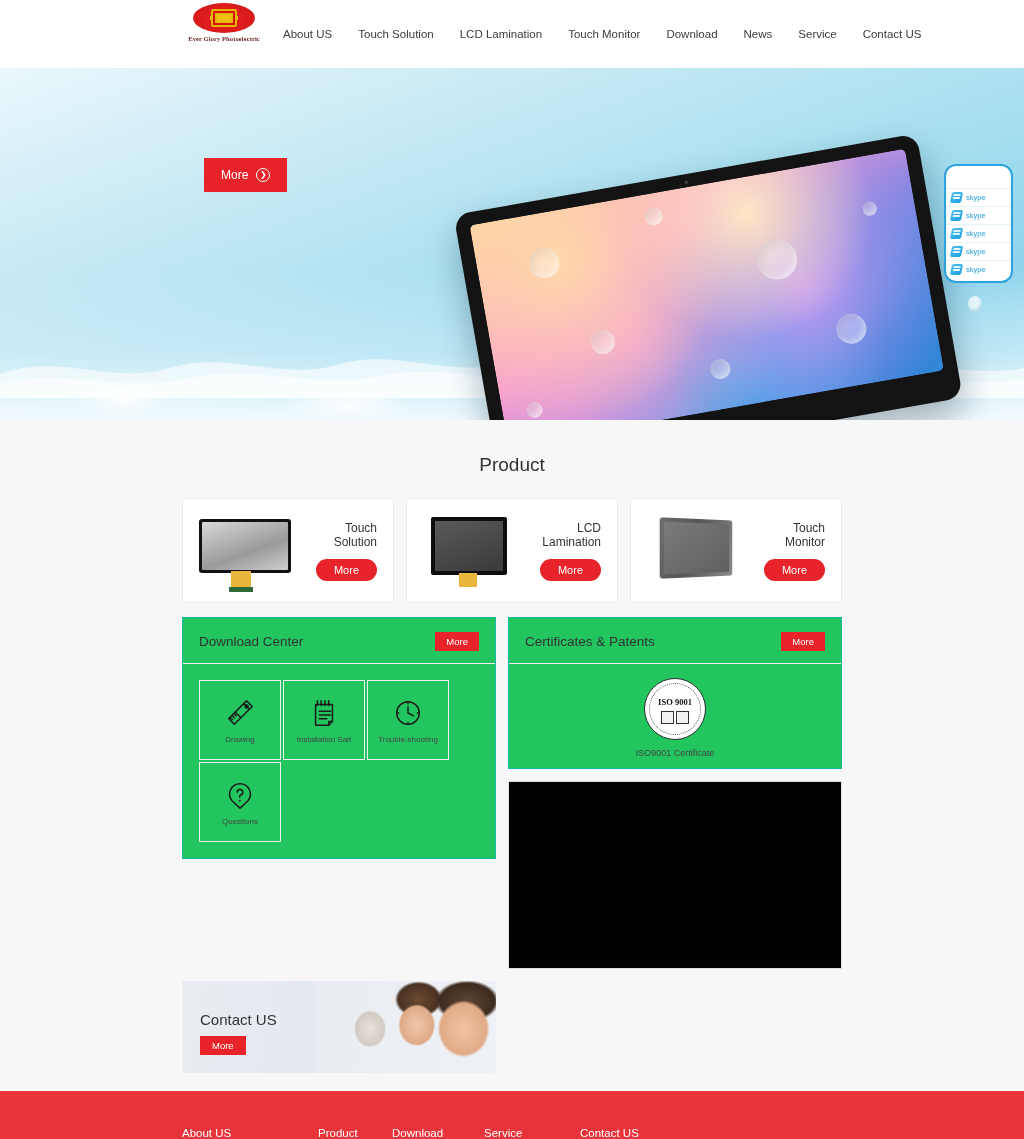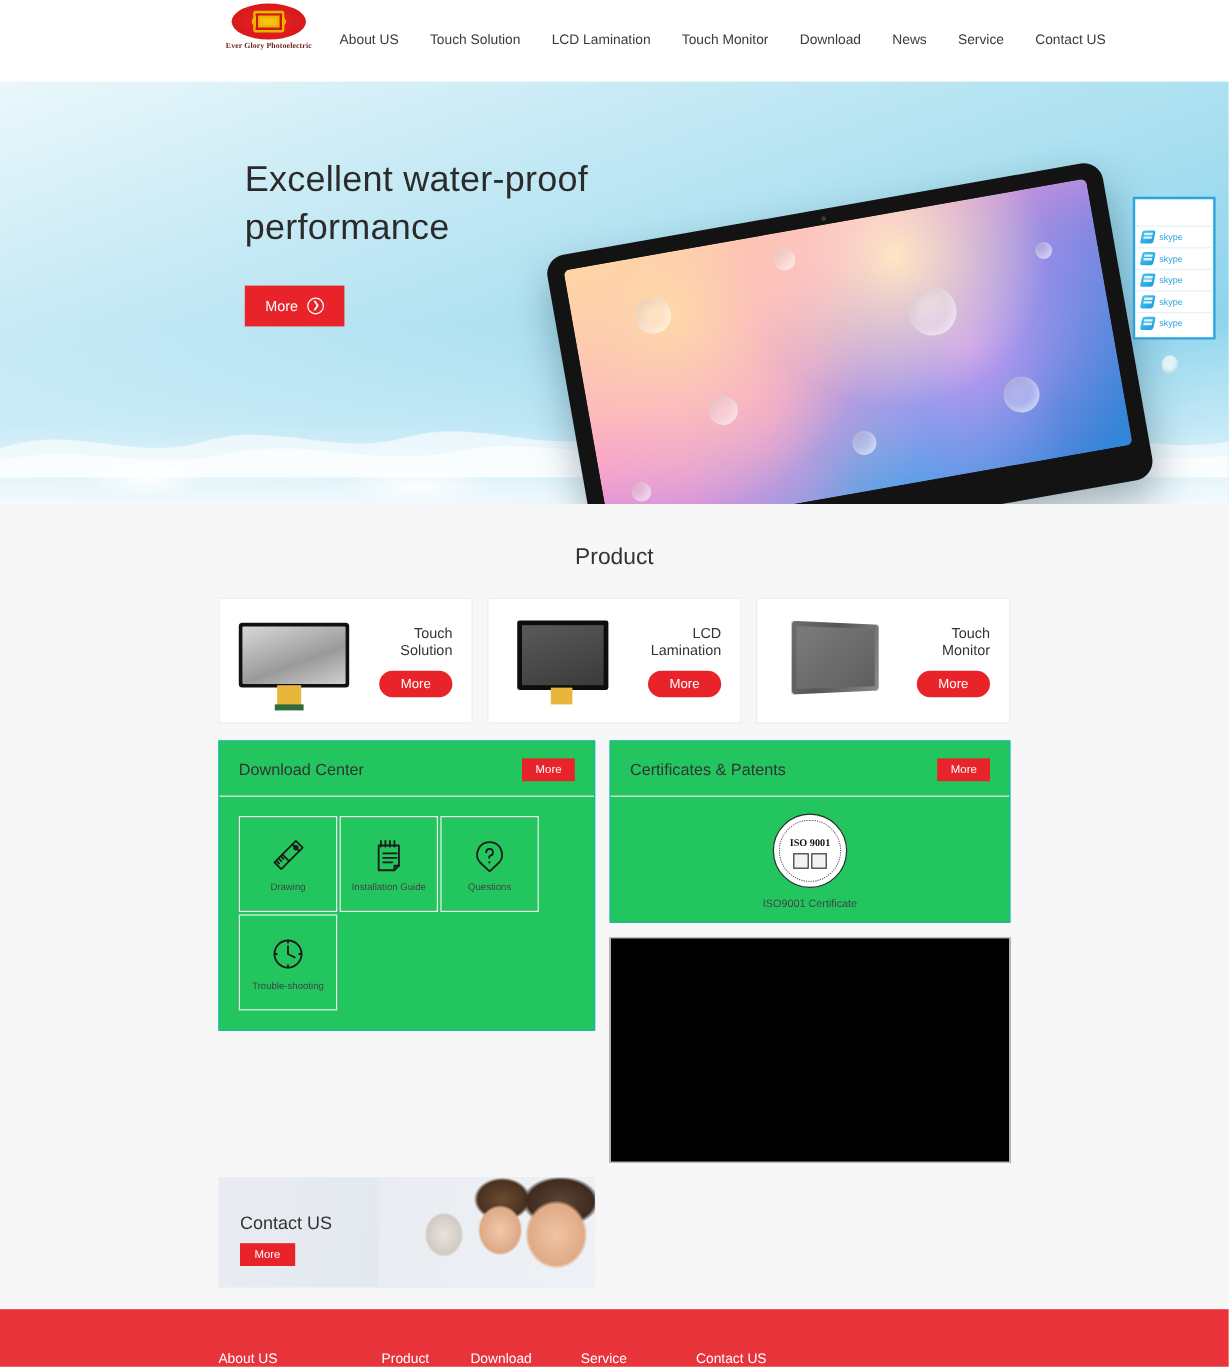--- a/index.html
+++ b/index.html
@@ -67,21 +67,21 @@
       radial-gradient(circle at 52% 88%, #3fa6e8 0%, transparent 52%),
       radial-gradient(circle at 88% 82%, #2b7fd4 0%, transparent 50%),
       linear-gradient(150deg,#ffd2a0 0%,#f79ad2 35%,#a98ae8 62%,#3f9ae0 100%); }
   .bubble { position:absolute; border-radius:50%; background:rgba(255,255,255,.30);
     box-shadow: inset -2px -3px 6px rgba(255,255,255,.45), inset 3px 4px 8px rgba(0,0,0,.07); }
   .laptop-cam { position:absolute; top:6px; left:50%; transform:translateX(-50%); width:4px; height:4px;
     border-radius:50%; background:#3a3a3a; }
 
   
   .skype-widget { position:absolute; right:11px; top:96px; width:69px; background:#fff;
-    border:2.5px solid #2aa3e0; border-radius:1px; z-index:8; padding:2px 0 3px 0; }
+    border:2.5px solid #2aa3e0; border-radius:12px; z-index:8; padding:2px 0 3px 0; }
   .skype-pad { height:20px; }
   .skype-row { display:flex; align-items:center; gap:4px; padding:3px 5px;
     border-top:1px solid #e4f2fa; cursor:pointer; }
   .skype-ico { width:11px; height:11px; flex:0 0 11px; border-radius:2px;
     background:linear-gradient(135deg,#4fc0f0,#1a9fe0); position:relative; transform:skewX(-12deg); }
   .skype-ico:after{ content:""; position:absolute; left:2px; top:2px; width:7px; height:2px;
     background:rgba(255,255,255,.85); box-shadow:0 3px 0 rgba(255,255,255,.85); }
   .skype-lbl { font-size:7.5px; color:#2aa3e0; }
 
   
@@ -216,21 +216,20 @@
         <div class="bubble" style="left:24%;top:52%;width:24px;height:24px;"></div>
         <div class="bubble" style="left:76%;top:62%;width:30px;height:30px;"></div>
         <div class="bubble" style="left:48%;top:70%;width:20px;height:20px;"></div>
         <div class="bubble" style="left:8%;top:74%;width:16px;height:16px;"></div>
         <div class="bubble" style="left:86%;top:22%;width:14px;height:14px;"></div>
       </div>
     </div>
   </div>
 
   <div class="hero-inner">
-    <div class="hero-title">Excellent water-proof performance</div>
     <button class="hero-more">
       <span>More</span>
       <span class="circ">❯</span>
     </button>
   </div>
 
   <div class="skype-widget">
     <div class="skype-pad"></div>
     <div id="skype-root">
         <div class="skype-row">
@@ -322,41 +321,41 @@
    </div>
             <div class="dl-cell">
      <div class="dl-ico">
                 <svg viewBox="0 0 32 32" width="30" height="30">
                   <path stroke="#1b1b1b" fill="none" stroke-width="1.6" stroke-linecap="round" stroke-linejoin="round" d="M7 7h18v18l-4 4H7z"></path>
                   <path stroke="#1b1b1b" fill="none" stroke-width="1.6" stroke-linecap="round" stroke-linejoin="round" d="M9 3v5M13 3v5M17 3v5M21 3v5"></path>
                   <path stroke="#1b1b1b" fill="none" stroke-width="1.6" stroke-linecap="round" stroke-linejoin="round" d="M11 14h12M11 18h12M11 22h8"></path>
                   <path stroke="#1b1b1b" fill="none" stroke-width="1.6" stroke-linecap="round" stroke-linejoin="round" d="M21 29v-4h4"></path>
                 </svg>
               </div>
-     <div class="dl-lbl">Installation Guide</div>
+     <div class="dl-lbl">Installation Salt</div>
+   </div>
+            <div class="dl-cell">
+     <div class="dl-ico">
+                <svg viewBox="0 0 32 32" width="30" height="30">
+                  <circle cx="16" cy="16" r="12" stroke="#1b1b1b" fill="none" stroke-width="1.6" stroke-linecap="round" stroke-linejoin="round"></circle>
+                  <path stroke="#1b1b1b" fill="none" stroke-width="1.6" stroke-linecap="round" stroke-linejoin="round" d="M16 9v7l6 3"></path>
+                  <path stroke="#1b1b1b" fill="none" stroke-width="1.6" stroke-linecap="round" stroke-linejoin="round" d="M16 4v2M16 26v2M4 16h2M26 16h2"></path>
+                </svg>
+              </div>
+     <div class="dl-lbl">Trouble-shooting</div>
    </div>
             <div class="dl-cell">
      <div class="dl-ico">
                 <svg viewBox="0 0 32 32" width="30" height="30">
                   <path stroke="#1b1b1b" fill="none" stroke-width="1.6" stroke-linecap="round" stroke-linejoin="round" d="M16 4a11 11 0 0 1 8 18.6L16 30l-8-7.4A11 11 0 0 1 16 4z"></path>
                   <path stroke="#1b1b1b" fill="none" stroke-width="1.6" stroke-linecap="round" stroke-linejoin="round" d="M13 13a3 3 0 1 1 3.6 3c-.9.4-1.1 1.1-1.1 2"></path>
                   <circle cx="15.8" cy="22" r="1" fill="#1b1b1b" stroke="none"></circle>
                 </svg>
               </div>
      <div class="dl-lbl">Questions</div>
-   </div>
-            <div class="dl-cell">
-     <div class="dl-ico">
-                <svg viewBox="0 0 32 32" width="30" height="30">
-                  <circle cx="16" cy="16" r="12" stroke="#1b1b1b" fill="none" stroke-width="1.6" stroke-linecap="round" stroke-linejoin="round"></circle>
-                  <path stroke="#1b1b1b" fill="none" stroke-width="1.6" stroke-linecap="round" stroke-linejoin="round" d="M16 9v7l6 3"></path>
-                  <path stroke="#1b1b1b" fill="none" stroke-width="1.6" stroke-linecap="round" stroke-linejoin="round" d="M16 4v2M16 26v2M4 16h2M26 16h2"></path>
-                </svg>
-              </div>
-     <div class="dl-lbl">Trouble-shooting</div>
    </div>
           </div>
       </div>
 
       <div class="right-col">
 
         <div class="panel">
           <div class="panel-head">
             <div class="panel-title">Certificates &amp; Patents</div>
             <div class="btn-more-sq">More</div>

